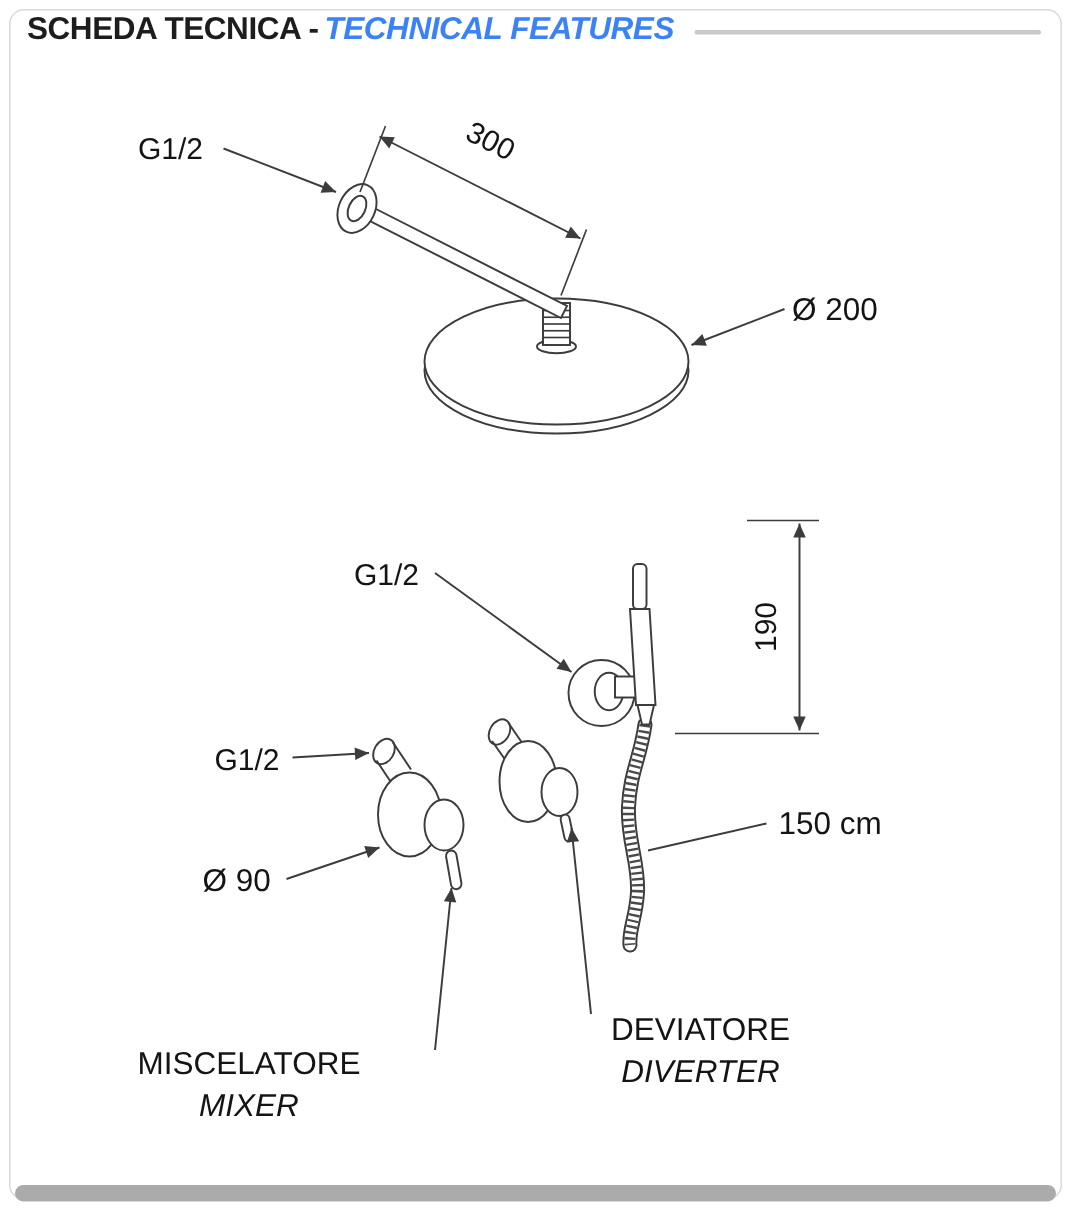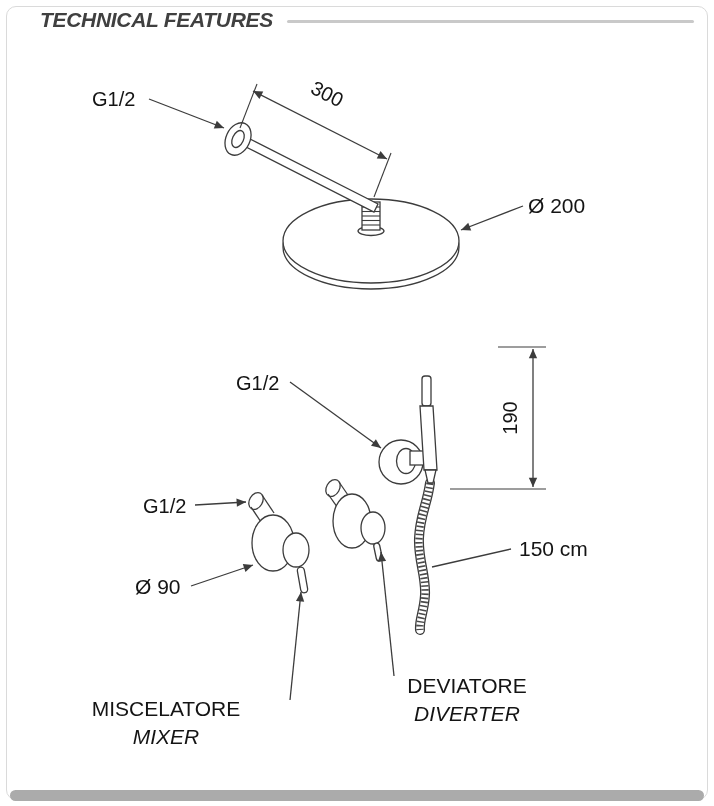--- a/index.html
+++ b/index.html
@@ -20,21 +20,21 @@
     position:absolute; left:10px; right:10px; bottom:5px;
     height:11px; background:#ababab; border-radius:6px;
   }
   .titlebar {
     position:absolute; top:8px; left:18px; right:20px;
     display:flex; align-items:center;
     font-size:21px; font-weight:700; letter-spacing:-0.3px;
     white-space:nowrap;
   }
   .title-it { color:#1d1d1d; }
-  .title-en { color:#404040; font-style:italic; margin-left:22px; }
+  .title-en { color:#3b82f6; font-style:italic; margin-left:4px; }
   .title-rule { flex:1; height:3px; background:#c9c9c9; border-radius:2px; margin-left:14px; margin-top:2px; }
   svg.drawing { position:absolute; left:0; top:0; }
   svg text {
     font-family:"Liberation Sans", sans-serif;
     fill:#141414; font-size:20px;
   }
   .lbl-big { font-size:21px; }
   .lbl-it { font-size:21px; }
   .lbl-en { font-size:21px; font-style:italic; }
   .ln   { stroke:#3c3c3c; stroke-width:1.3; fill:none; }
@@ -43,20 +43,21 @@
   .hose-outer { fill:none; stroke:#3c3c3c; stroke-width:10;  stroke-linecap:round; }
   .hose-inner { fill:none; stroke:#ffffff; stroke-width:7.4; stroke-linecap:round; }
   .hose-coil  { fill:none; stroke:#4a4a4a; stroke-width:7.4; stroke-dasharray:1.6 2.4; }
 </style>
 </head>
 <body>
 
 <div class="page">
 
   <div class="titlebar">
+    <span class="title-it">SCHEDA TECNICA -</span>
     <span class="title-en">TECHNICAL FEATURES</span>
     <div class="title-rule"></div>
   </div>
 
   <svg class="drawing" width="714" height="806" viewBox="0 0 714 806">
     <defs>
       <marker id="arrow" viewBox="0 0 10 10" refX="9.5" refY="5" markerWidth="8" markerHeight="8" orient="auto-start-reverse">
         <path d="M0.5,1 L9.5,5 L0.5,9 Z" fill="#3c3c3c"></path>
       </marker>
     </defs>

